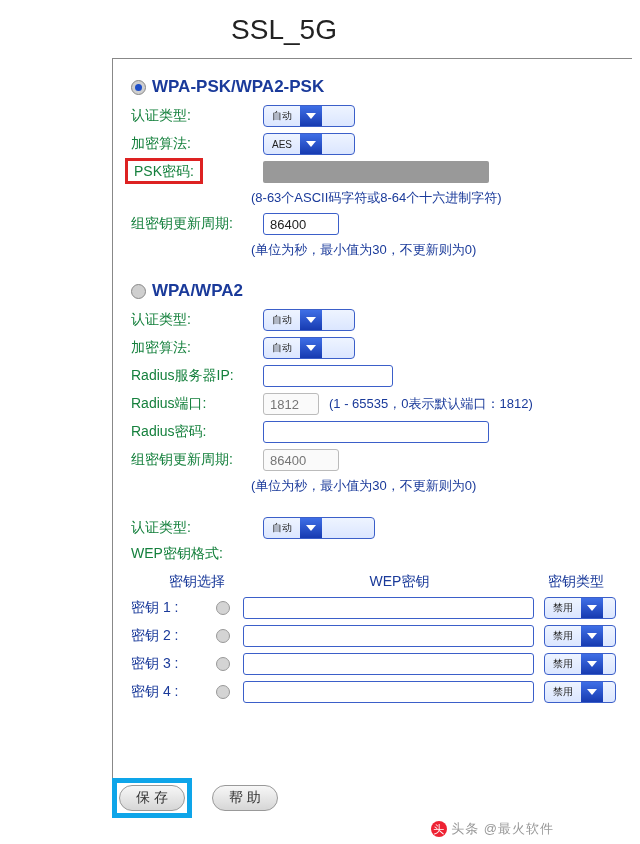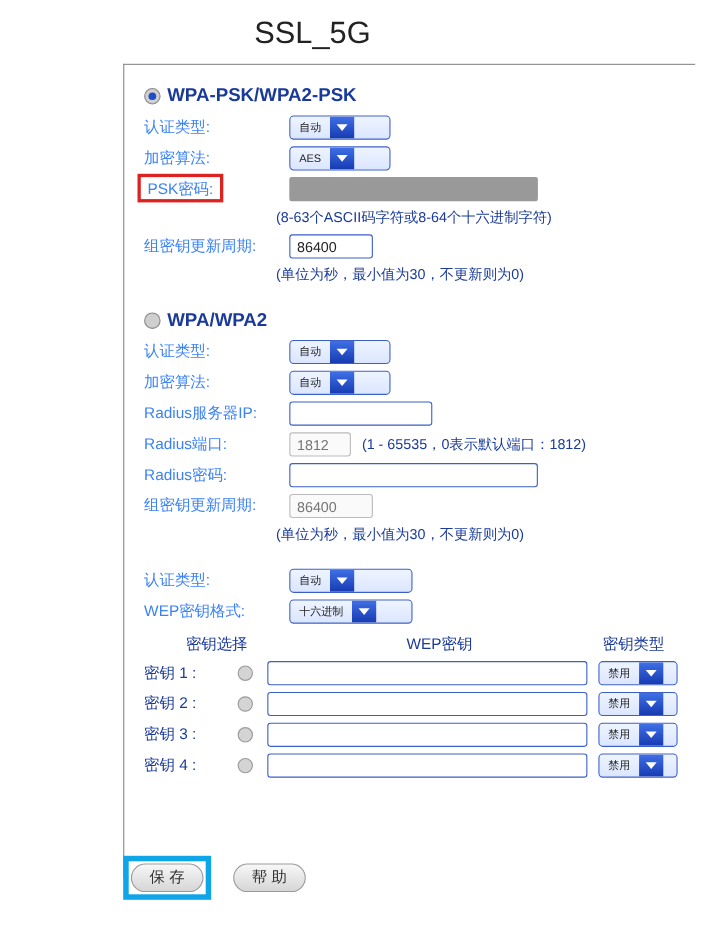--- a/index.html
+++ b/index.html
@@ -6,21 +6,21 @@
   body{font-family:"Microsoft YaHei",Arial,sans-serif;font-size:14px;color:#1a3a9a;background:#fff;}
   .page{width:568px;height:844px;position:relative;background:#fff;}
   .title{font-size:28px;font-weight:500;color:#222;text-align:center;padding:14px 0 10px;}
   .panel{position:absolute;left:112px;top:58px;width:520px;height:740px;border:1px solid #888;border-right:none;border-bottom:none;background:#fff;padding:18px 16px 16px 18px;}
   .section{margin-bottom:22px;}
   .heading{display:flex;align-items:center;margin-bottom:8px;}
   .heading .txt{font-size:17px;font-weight:bold;color:#1a3a9a;margin-left:6px;}
   .rb{appearance:none;width:15px;height:15px;border-radius:50%;background:#cfcfcf;border:1px solid #888;position:relative;cursor:pointer;}
   .rb.checked::after{content:"";position:absolute;left:3px;top:3px;width:7px;height:7px;border-radius:50%;background:#1e4ec7;}
   .row{display:flex;align-items:center;margin:6px 0;}
-  .lab{width:132px;color:#3b82f6;}
+  .lab{width:132px;color:#15803d;}
   .hint{color:#1a3a9a;font-size:13px;}
   .indent{margin-left:120px;}
   .sel{display:inline-flex;align-items:center;height:22px;border:1px solid #3b5fc9;border-radius:4px;background:linear-gradient(#eef4ff,#dbe6ff);overflow:hidden;}
   .sel .sv{padding:0 8px;color:#222;font-size:10px;}
   .sel .arr{width:22px;height:100%;background:linear-gradient(#3f6fe6,#173bb1);display:flex;align-items:center;justify-content:center;}
   .sel .arr::after{content:"";border-left:5px solid transparent;border-right:5px solid transparent;border-top:6px solid #fff;}
   input.tx{height:22px;border:1px solid #3b5fc9;border-radius:3px;padding:0 6px;font-size:13px;color:#222;background:#fff;}
   input.tx.dis{border-color:#bbb;color:#bbb;background:#fafafa;}
   .psk-lab{border:3px solid #d22;padding:2px 6px;margin-left:-6px;}
   .psk-val{width:226px;height:22px;background:#999;border-radius:2px;}
@@ -125,24 +125,20 @@
     <div class="section" style="margin-bottom:0;">
       <div class="row">
         <span class="lab">认证类型:</span>
         <span class="sel" style="width:112px;">
           <span class="sv">自动</span>
             <span class="arr"></span>
         </span>
       </div>
       <div class="row">
         <span class="lab">WEP密钥格式:</span>
-        <span class="sel" style="width:112px;">
-          <span class="sv">十六进制</span>
-            <span class="arr"></span>
-        </span>
       </div>
       <div class="keyhdr">
         <span class="c1">密钥选择</span>
         <span class="c2">WEP密钥</span>
         <span class="c3">密钥类型</span>
       </div>
 
       <div class="keyrow">
         <span class="kl"><span>密钥</span> 1 :</span>
         <span class="kr">
@@ -188,13 +184,16 @@
         </span>
       </div>
     </div>
   </div>
 
   <div class="btnbar">
     <span class="savewrap"><button class="btn">保 存</button></span>
     <button class="btn">帮 助</button>
   </div>
 
+  <div class="credit">
+    <span class="ico">头</span><span>头条 @最火软件</span>
+  </div>
 </div>
 
 </body></html>

